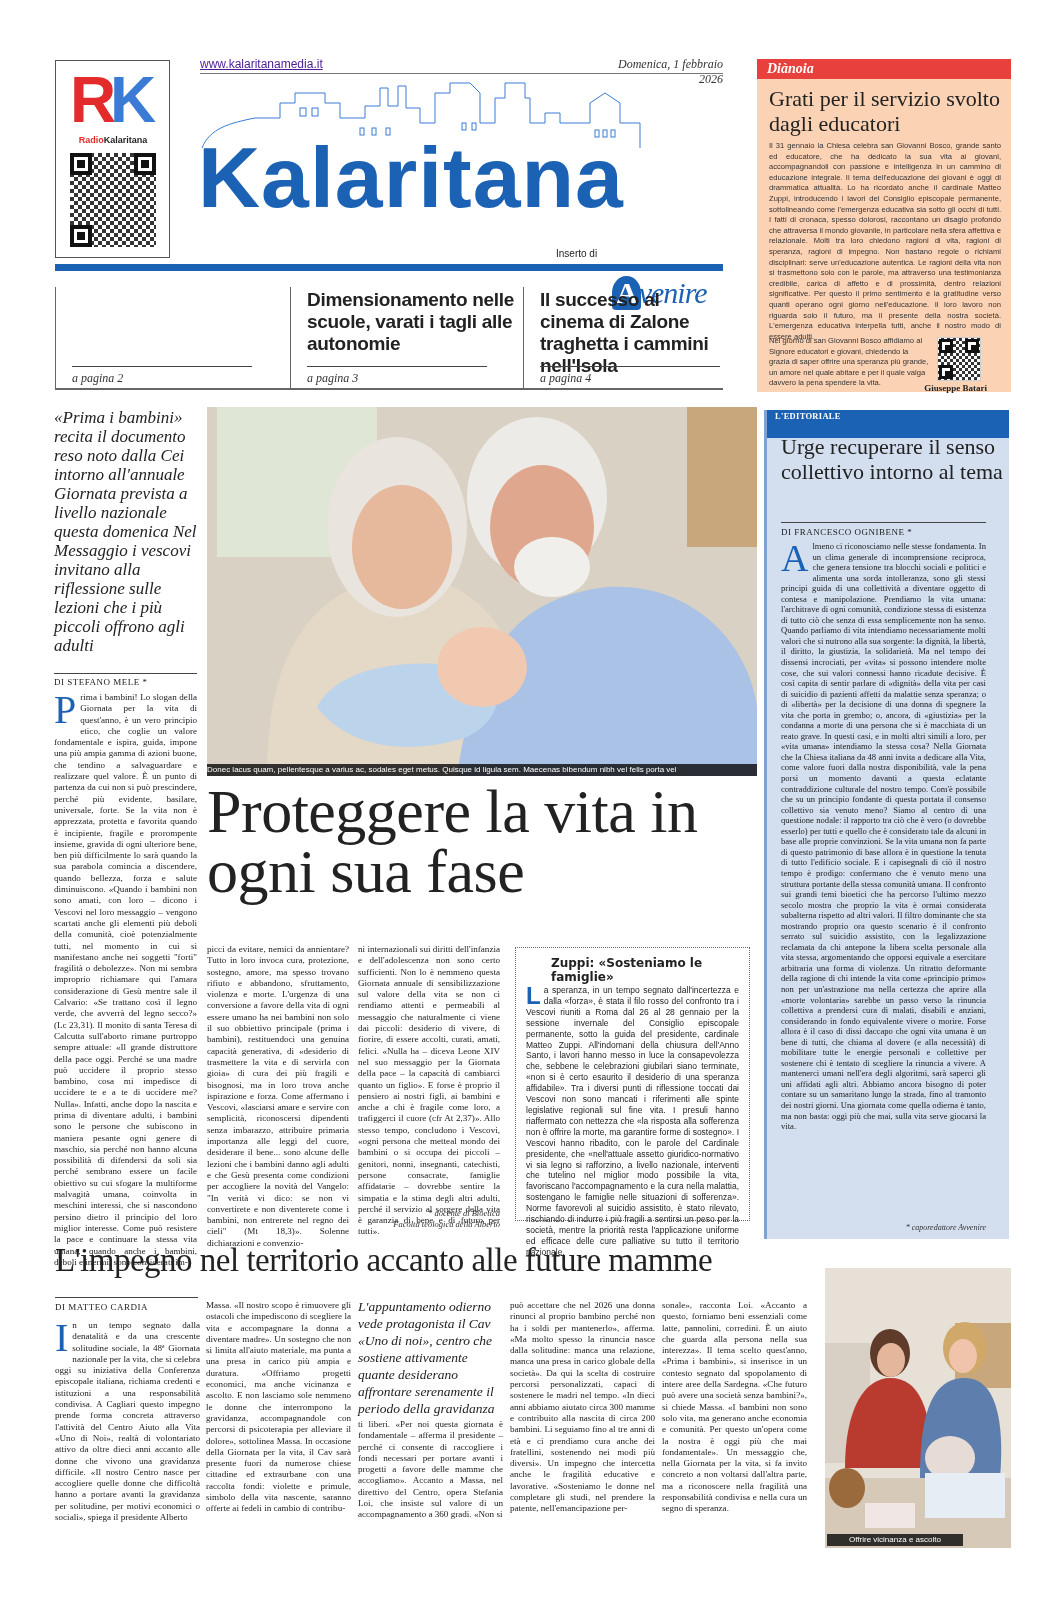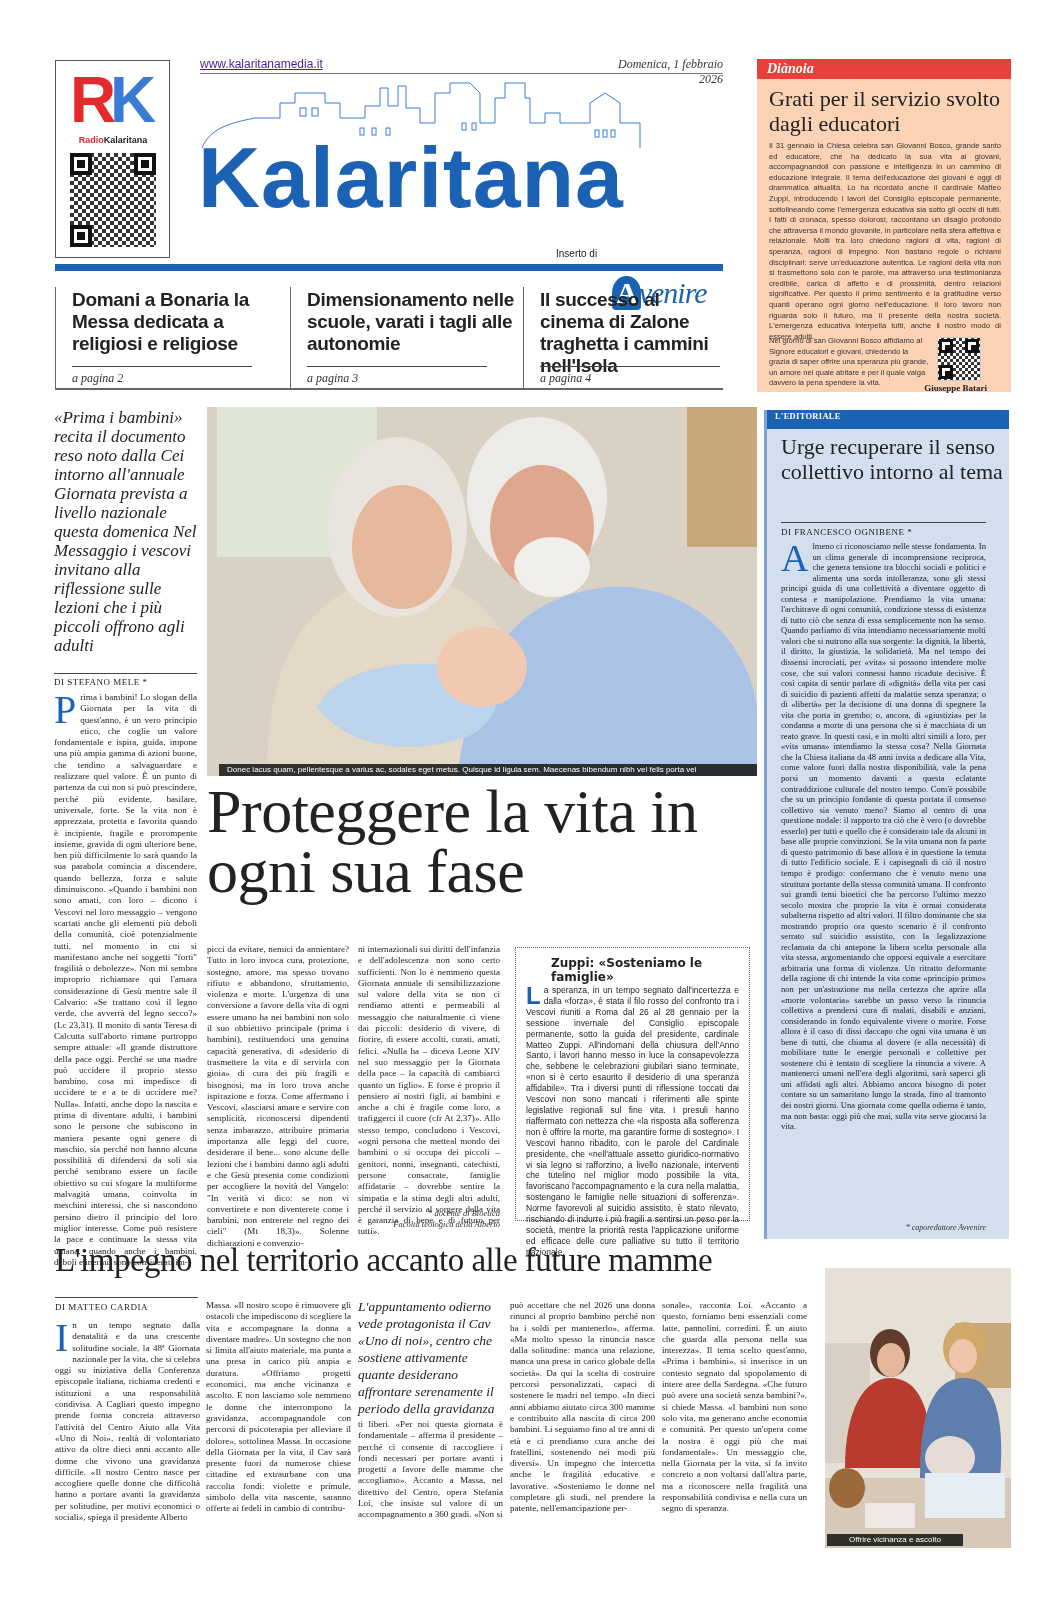--- a/index.html
+++ b/index.html
@@ -52,38 +52,38 @@
   .byline { font: 9px "Liberation Serif", serif; letter-spacing: 0.5px; color: #222; text-transform: uppercase; }
   .left-byline-rule { left: 54px; top: 673px; width: 143px; height: 1px; background: #444; }
   .left-byline { left: 54px; top: 677px; }
   .body-text { font: 9.1px/11.3px "Liberation Serif", serif; color: #222; text-align: justify; hyphens: auto; }
   .left-body { left: 54px; top: 692px; width: 143px; }
   .dropcap { float: left; font: 40px/32px "Liberation Serif", serif; color: #1b62b5; margin: 2px 4px 0 0; }
 
   
   .hero { left: 207px; top: 407px; width: 550px; height: 369px; overflow: hidden;
           background: linear-gradient(180deg, #d8d3c7 0%, #cfc7b9 40%, #b6ab9c 100%); }
-  .hero-caption { left: 12px; bottom: 0; width: 100%; height: 12px; background: rgba(20,20,20,.85); color: #fff;
-                  font: 8px/12px "Liberation Sans", sans-serif; padding-left: 8px; white-space: nowrap; overflow: hidden; }
+  .hero-caption { left: 0; bottom: 0; width: 100%; height: 12px; background: rgba(20,20,20,.85); color: #fff;
+                  font: 8px/12px "Liberation Sans", sans-serif; white-space: nowrap; overflow: hidden; }
 
   .main-title { left: 207px; top: 781px; width: 560px; font: 62px/60px "Liberation Serif", serif; color: #222; letter-spacing: -0.5px; }
 
   .col2 { left: 207px; top: 944px; width: 142px; }
   .col3 { left: 358px; top: 944px; width: 142px; }
   .author-note { left: 358px; top: 1208px; width: 142px; text-align: right; font: italic 8.5px/11px "Liberation Serif", serif; color: #333; }
 
   
   .zuppi { left: 515px; top: 947px; width: 235px; height: 274px; border: 1px dotted #666; padding: 8px 10px; }
   .zuppi-title { font: bold 12px/14px "DejaVu Sans", sans-serif; color: #222; margin-left: 25px; }
   .zuppi-body { font: 8.5px/10.9px "Liberation Sans", sans-serif; color: #222; text-align: justify; margin-top: 1px; }
   .zuppi-drop { float: left; font: bold 24px/20px "Liberation Sans", sans-serif; color: #1b62b5; margin: 1px 3px 0 0; }
 
   
   .editoriale { left: 764px; top: 410px; width: 245px; height: 829px; background: #d3deef; border-left: 3px solid #7ea3d3; }
-  .ed-head { left: 0; top: 0; width: 242px; height: 19px; background: #1b62b5; color: #fff; font: bold 8.5px/12px "Liberation Serif", serif; padding-left: 8px; letter-spacing: 0.3px; }
+  .ed-head { left: 0; top: 0; width: 242px; height: 28px; background: #1b62b5; color: #fff; font: bold 8.5px/12px "Liberation Serif", serif; padding-left: 8px; letter-spacing: 0.3px; }
   .ed-title { left: 14px; top: 24px; width: 225px; font: 22px/25px "Liberation Serif", serif; color: #222; }
   .ed-rule { left: 14px; top: 112px; width: 205px; height: 1px; background: #444; }
   .ed-byline { left: 14px; top: 117px; }
   .ed-body { left: 14px; top: 131px; width: 205px; font: 8.6px/10.55px "Liberation Serif", serif; }
   .ed-sign { left: 14px; top: 813px; width: 205px; text-align: right; font: italic 8px "Liberation Serif", serif; color: #333; }
 
   
   .sec-title { left: 55px; top: 1240px; width: 760px; font: 33px/40px "Liberation Serif", serif; color: #222; letter-spacing: -0.5px; }
   .sec-rule { left: 55px; top: 1297px; width: 143px; height: 1px; background: #444; }
   .sec-byline { left: 55px; top: 1302px; }
@@ -145,21 +145,20 @@
     <div class="qr-cells" style="background-size:6px 6px"></div>
     <div class="qr-finder" style="left:1px;top:1px;width:14px;height:14px;border-width:3px"></div>
     <div class="qr-finder" style="right:1px;top:1px;width:14px;height:14px;border-width:3px"></div>
     <div class="qr-finder" style="left:1px;bottom:1px;width:14px;height:14px;border-width:3px"></div>
   </div>
   <div class="abs dianoia-sign">Giuseppe Batari</div>
 </div>
 
 <div class="abs teasers">
   <div class="teaser" style="left:0;width:235px">
-    <div class="teaser-title">Domani a Bonaria la Messa dedicata a religiosi e religiose</div>
     <div class="teaser-rule"></div>
     <div class="teaser-page">a pagina 2</div>
   </div>
   <div class="teaser" style="left:235px;width:233px">
     <div class="teaser-title">Dimensionamento nelle scuole, varati i tagli alle autonomie</div>
     <div class="teaser-rule"></div>
     <div class="teaser-page">a pagina 3</div>
   </div>
   <div class="teaser" style="left:468px;width:200px">
     <div class="teaser-title">Il successo al cinema di Zalone traghetta i cammini nell'Isola</div>

